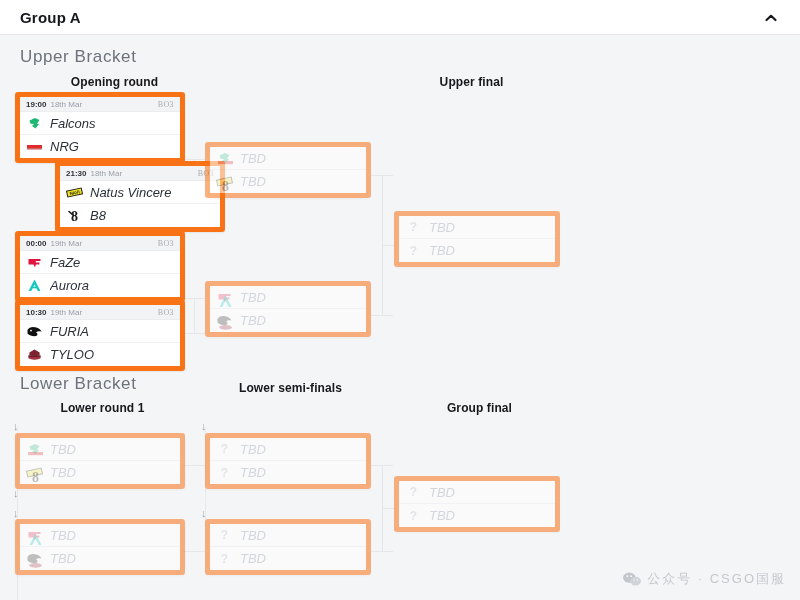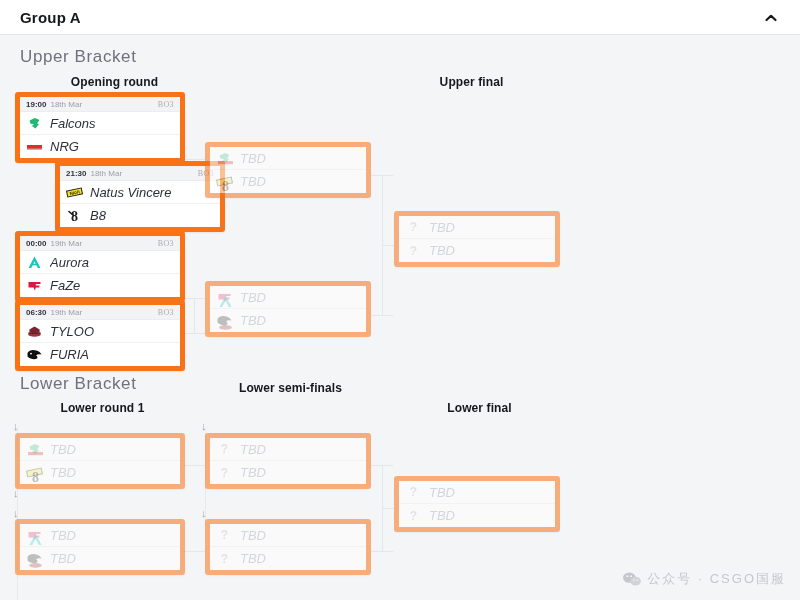--- a/index.html
+++ b/index.html
@@ -134,21 +134,21 @@
   <div class="bracket-area">
 
     <div class="bracket-label" style="left:20px; top:12px;">Upper Bracket</div>
     <div class="bracket-label" style="left:20px; top:339px;">Lower Bracket</div>
 
     <div class="round-head" style="left:27px; top:40px; width:175px;">Opening round</div>
     <div class="round-head" style="left:384px; top:40px; width:175px;">Upper final</div>
 
     <div class="round-head" style="left:15px; top:366px; width:175px;">Lower round 1</div>
     <div class="round-head" style="left:203px; top:346px; width:175px;">Lower semi-finals</div>
-    <div class="round-head" style="left:392px; top:366px; width:175px;">Lower final</div>
+    <div class="round-head" style="left:392px; top:366px; width:175px;">Group final</div>
 
     <div class="conn h" style="left:183px; top:124px; width:22px;"></div>
     <div class="conn h" style="left:183px; top:159px; width:22px;"></div>
     <div class="conn v" style="left:194px; top:124px; height:36px;"></div>
 
     <div class="conn h" style="left:183px; top:263px; width:22px;"></div>
     <div class="conn h" style="left:183px; top:298px; width:22px;"></div>
     <div class="conn v" style="left:194px; top:263px; height:36px;"></div>
 
     <div class="conn h" style="left:371px; top:140px; width:22px;"></div>
@@ -228,60 +228,60 @@
 
     <div class="match" style="left:15px; top:196px; width:170px;">
       <div class="match-meta">
         <span class="meta-time">00:00</span>
         <span class="meta-date">19th Mar</span>
         <span class="meta-bo">BO3</span>
       </div>
       <div class="team-row">
         <span class="team-logo">
           <svg width="17" height="17" viewBox="0 0 17 17">
+            <path d="M2.5 5 L14.5 5 L14.5 7 L9.8 7 L9.8 8.6 L13.4 8.6 L13.4 10.4 L9.8 10.4 L9 13.5 L7.5 10.4 L2.5 10.4 Z" fill="#e1133f"></path>
+          </svg>
+        </span>
+        <span class="team-name">FaZe</span>
+      </div>
+      <div class="team-row">
+        <span class="team-logo">
+          <svg width="17" height="17" viewBox="0 0 17 17">
             <path d="M8.5 2.5 L14.5 14 L11.8 14 L8.5 7.4 L5.2 14 L2.5 14 Z" fill="#14c8be"></path>
             <rect x="5.6" y="9.6" width="5.8" height="1.7" fill="#14c8be"></rect>
           </svg>
         </span>
         <span class="team-name">Aurora</span>
       </div>
-      <div class="team-row">
-        <span class="team-logo">
-          <svg width="17" height="17" viewBox="0 0 17 17">
-            <path d="M2.5 5 L14.5 5 L14.5 7 L9.8 7 L9.8 8.6 L13.4 8.6 L13.4 10.4 L9.8 10.4 L9 13.5 L7.5 10.4 L2.5 10.4 Z" fill="#e1133f"></path>
-          </svg>
-        </span>
-        <span class="team-name">FaZe</span>
-      </div>
     </div>
 
     <div class="match" style="left:15px; top:265px; width:170px;">
       <div class="match-meta">
-        <span class="meta-time">06:30</span>
+        <span class="meta-time">10:30</span>
         <span class="meta-date">19th Mar</span>
         <span class="meta-bo">BO3</span>
+      </div>
+      <div class="team-row">
+        <span class="team-logo">
+          <svg width="17" height="17" viewBox="0 0 17 17">
+            <path d="M1.5 7 C3 4 7 3.2 10.5 4.6 C13 5.6 15 7 15.5 8.8 C13.5 8 11.5 8.2 10 9.4 C11.5 10 12 11.4 11 12.6 C9 14 4 13.2 1.5 10.6 Z" fill="#101010"></path>
+            <circle cx="5" cy="7.6" r=".9" fill="#ffffff"></circle>
+          </svg>
+        </span>
+        <span class="team-name">FURIA</span>
       </div>
       <div class="team-row">
         <span class="team-logo">
           <svg width="17" height="17" viewBox="0 0 17 17">
             <path d="M8.5 3.4 L13.6 6.6 L13.6 9.6 L3.4 9.6 L3.4 6.6 Z" fill="#7d2330"></path>
             <ellipse cx="8.5" cy="11.4" rx="6.2" ry="2.3" fill="#a23140"></ellipse>
             <rect x="2.3" y="9.4" width="12.4" height="1.4" fill="#5d1a24"></rect>
           </svg>
         </span>
         <span class="team-name">TYLOO</span>
-      </div>
-      <div class="team-row">
-        <span class="team-logo">
-          <svg width="17" height="17" viewBox="0 0 17 17">
-            <path d="M1.5 7 C3 4 7 3.2 10.5 4.6 C13 5.6 15 7 15.5 8.8 C13.5 8 11.5 8.2 10 9.4 C11.5 10 12 11.4 11 12.6 C9 14 4 13.2 1.5 10.6 Z" fill="#101010"></path>
-            <circle cx="5" cy="7.6" r=".9" fill="#ffffff"></circle>
-          </svg>
-        </span>
-        <span class="team-name">FURIA</span>
       </div>
     </div>
 
     <div class="match faded" style="left:205px; top:107px; width:166px;">
       <div class="team-row">
         <span class="ghost-stack">
           <span>
             <svg width="17" height="17" viewBox="0 0 17 17">
               <path d="M3.5 5.5 L9 3 L13.5 5 L11 8.5 L13 9 L9.5 13.5 L6 11 L8 9 L4.5 8.8 Z" fill="#1fb872"></path>
             </svg>

